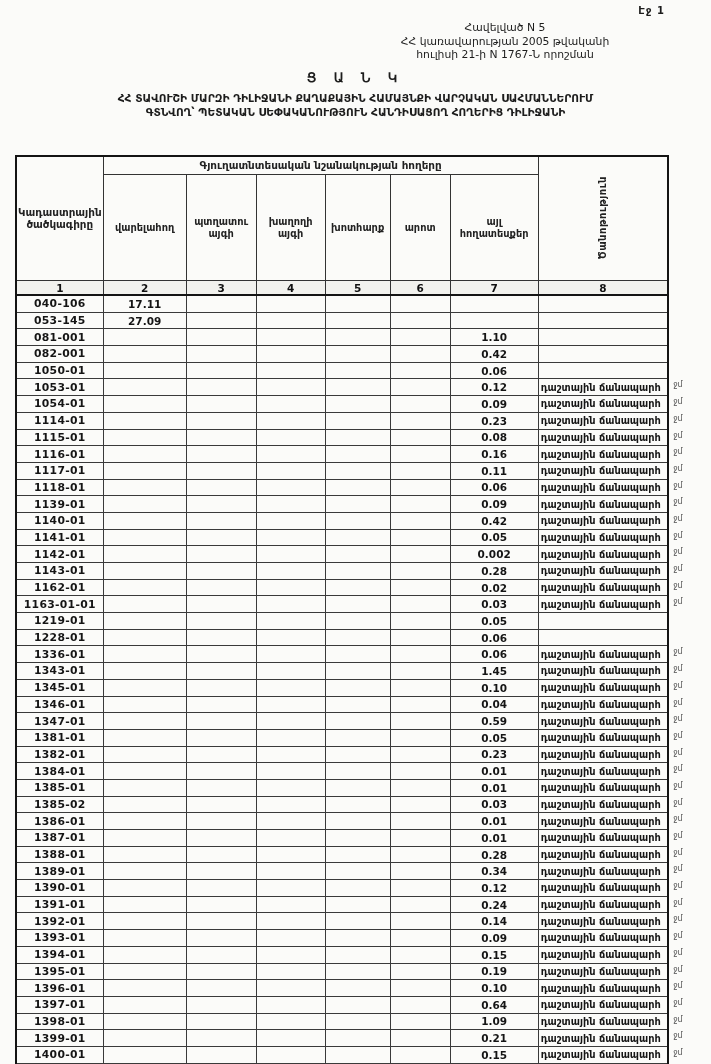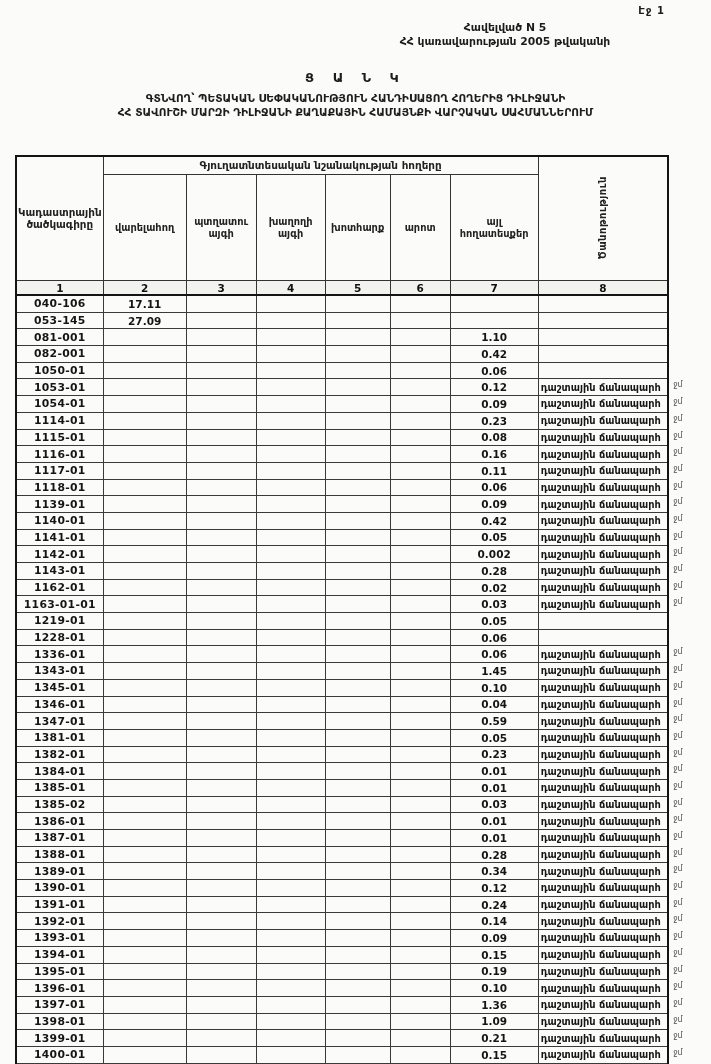--- a/index.html
+++ b/index.html
@@ -8,25 +8,25 @@
     background:#fbfbf9;
     font-family:"DejaVu Sans",sans-serif;
     color:#1c1c1c;
   }
   .page-label{
     position:absolute;top:5px;right:46px;
     font-size:10px;font-weight:bold;letter-spacing:1px;
   }
   .appendix{
     position:absolute;top:21px;left:335px;width:340px;
-    text-align:center;font-size:10.8px;font-weight:bold;line-height:13.5px;
+    text-align:center;font-size:10.8px;font-weight:normal;line-height:13.5px;
   }
   .doc-title{
     position:absolute;top:70px;left:0;width:100%;
-    text-align:center;font-size:13px;font-weight:bold;letter-spacing:7px;
+    text-align:center;font-size:13px;font-weight:bold;letter-spacing:7px;font-family:Liberation Serif, serif;
   }
   .subtitle{
     position:absolute;top:92px;left:0;width:100%;
     text-align:center;font-size:10.6px;font-weight:bold;line-height:13.6px;
   }
   table.land{
     position:absolute;top:155px;left:15px;
     border-collapse:collapse;table-layout:fixed;
     border:2px solid #141414;
   }
@@ -64,27 +64,28 @@
   }
 </style>
 </head>
 <body>
 
 <div class="page-label">Էջ 1</div>
 
 <div class="appendix">
   <div>Հավելված N 5</div>
   <div>ՀՀ կառավարության 2005 թվականի</div>
+  <div>հուլիսի 21-ի N 1767-Ն որոշման</div>
 </div>
 
 <div class="doc-title">Ց Ա Ն Կ</div>
 
 <div class="subtitle">
+  <div>ՀՀ ՏԱՎՈՒՇԻ ՄԱՐԶԻ ԴԻԼԻՋԱՆԻ ՔԱՂԱՔԱՅԻՆ ՀԱՄԱՅՆՔԻ ՎԱՐՉԱԿԱՆ ՍԱՀՄԱՆՆԵՐՈՒՄ</div>
   <div>ԳՏՆՎՈՂ՝ ՊԵՏԱԿԱՆ ՍԵՓԱԿԱՆՈՒԹՅՈՒՆ ՀԱՆԴԻՍԱՑՈՂ ՀՈՂԵՐԻՑ ԴԻԼԻՋԱՆԻ</div>
-  <div>ՀՀ ՏԱՎՈՒՇԻ ՄԱՐԶԻ ԴԻԼԻՋԱՆԻ ՔԱՂԱՔԱՅԻՆ ՀԱՄԱՅՆՔԻ ՎԱՐՉԱԿԱՆ ՍԱՀՄԱՆՆԵՐՈՒՄ</div>
 </div>
 
 <table class="land">
   <colgroup>
     <col style="width:80px">
       <col style="width:83px">
       <col style="width:70px">
       <col style="width:69px">
     <col style="width:65px">
       <col style="width:60px">
@@ -742,21 +743,21 @@
           </div>
         </td>
       </tr>
       <tr>
         <td class="code">1397-01</td>
         <td class="c"></td>
         <td class="c"></td>
         <td class="c"></td>
         <td class="c"></td>
         <td class="c"></td>
-        <td class="c">1.36</td>
+        <td class="c">0.64</td>
         <td class="note">
           <div class="notewrap">
             <span>դաշտային ճանապարհ</span>
             <span class="artifact">ջմ</span>
           </div>
         </td>
       </tr>
       <tr>
         <td class="code">1398-01</td>
         <td class="c"></td>

